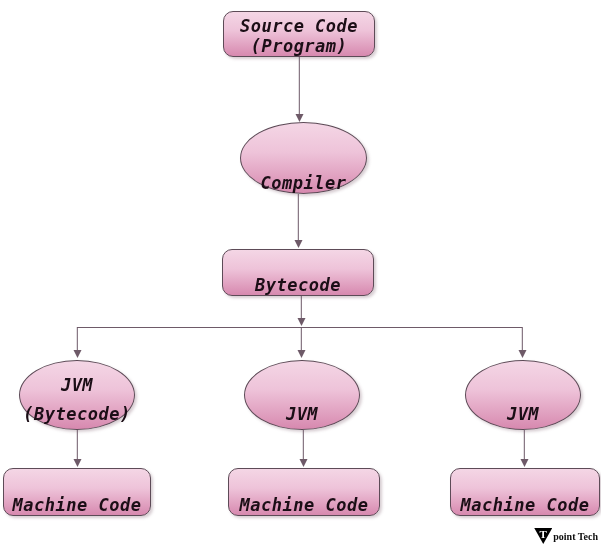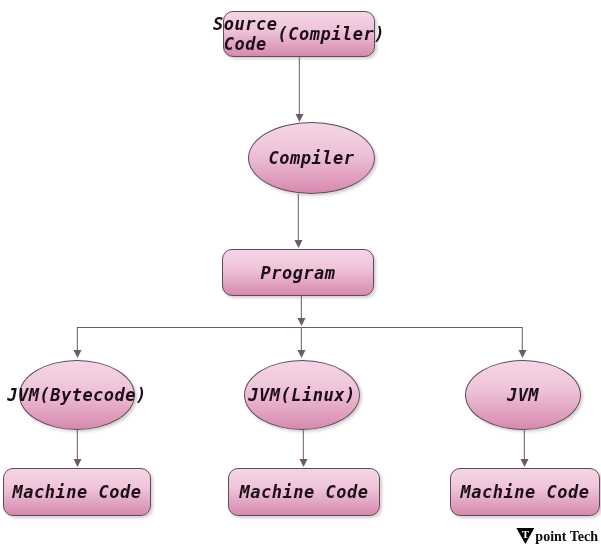--- a/index.html
+++ b/index.html
@@ -8,23 +8,23 @@
     width:601px;height:549px;
     background:#ffffff;
     overflow:hidden;
     font-family:"DejaVu Sans Mono", monospace;
   }
   
   .node{
     position:absolute;
     box-sizing:border-box;
     display:flex;
-    flex-direction:row;
+    flex-direction:column;
     align-items:center;
-    justify-content:center;
+    justify-content:flex-end;
     text-align:center;
     background:linear-gradient(180deg,#f4d6e5 0%,#eec3d9 42%,#d789af 100%);
     border:1px solid #5d4b57;
     box-shadow:2px 2px 3px rgba(110,75,95,.28);
     color:#1b0e16;
     font-weight:bold;
     font-style:italic;
     font-size:17px;
     letter-spacing:.5px;
   }
@@ -86,49 +86,49 @@
     transform:translateX(-50%);
     color:#ffffff;
     font-weight:bold;
     font-style:normal;
     font-size:11px;
     line-height:12px;
   }
   .brand{
     color:#0d0d0d;
     font-weight:bold;
-    font-size:14px;
+    font-size:10px;
     line-height:17px;
     margin-left:1px;
   }
 </style>
 </head>
 <body>
 
 <div class="stage">
 
   <div class="node box" style="left:223px;top:11px;width:152px;height:46px">
     <span>Source Code</span>
-    <span>(Compiler)</span>
+    <span>(Program)</span>
   </div>
 
   <div class="varrow" style="left:299px;top:57px;height:65px">
       <i class="ah"></i>
     </div>
 
-  <div class="node ellipse single" style="left:248px;top:122px;width:127px;height:72px">
+  <div class="node ellipse single" style="left:240px;top:122px;width:127px;height:72px">
     <span>Compiler</span>
   </div>
 
   <div class="varrow" style="left:298px;top:194px;height:54px">
       <i class="ah"></i>
     </div>
 
   <div class="node box" style="left:222px;top:249px;width:152px;height:47px">
-    <span>Program</span>
+    <span>Bytecode</span>
   </div>
 
   <div class="varrow" style="left:301px;top:296px;height:30px">
       <i class="ah"></i>
     </div>
 
   <div class="hline" style="left:77px;top:327px;width:445px"></div>
 
   <div class="varrow" style="left:77px;top:327px;height:31px">
       <i class="ah"></i>
@@ -139,21 +139,20 @@
   <div class="varrow" style="left:522px;top:327px;height:31px">
       <i class="ah"></i>
     </div>
 
   <div class="node ellipse" style="left:19px;top:360px;width:116px;height:70px">
     <span>JVM</span>
     <span>(Bytecode)</span>
   </div>
   <div class="node ellipse" style="left:244px;top:360px;width:116px;height:70px">
     <span>JVM</span>
-    <span>(Linux)</span>
   </div>
   <div class="node ellipse" style="left:465px;top:360px;width:116px;height:70px">
     <span>JVM</span>
   </div>
 
   <div class="varrow" style="left:77px;top:430px;height:37px">
       <i class="ah"></i>
     </div>
   <div class="varrow" style="left:303px;top:430px;height:37px">
       <i class="ah"></i>

